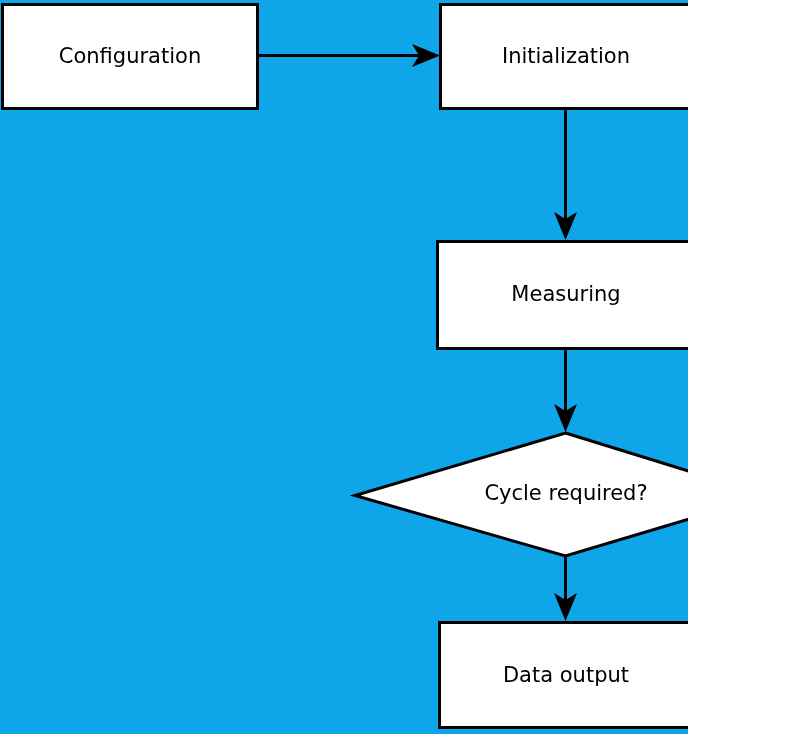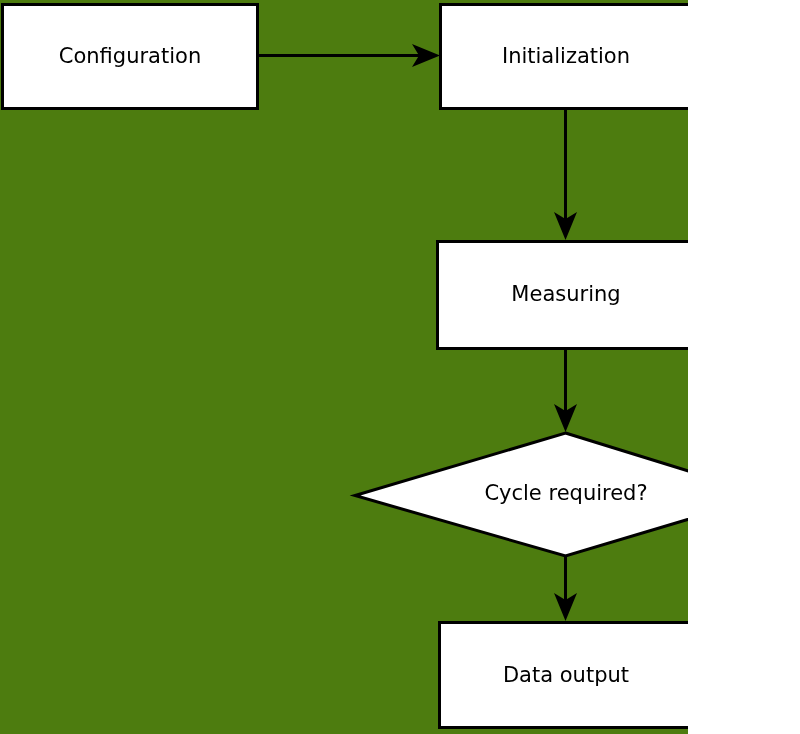--- a/index.html
+++ b/index.html
@@ -8,21 +8,21 @@
     padding: 0;
     background: #ffffff;
   }
   body {
     font-family: "DejaVu Sans", sans-serif;
   }
   #diagram-root {
     position: relative;
     width: 688px;
     height: 734px;
-    background: #4d7c0f;
+    background: #0ea5e9;
     overflow: hidden;
   }
   #flow-svg {
     position: absolute;
     top: 0;
     left: 0;
     width: 800px;
     height: 734px;
   }
   .node-shape {

